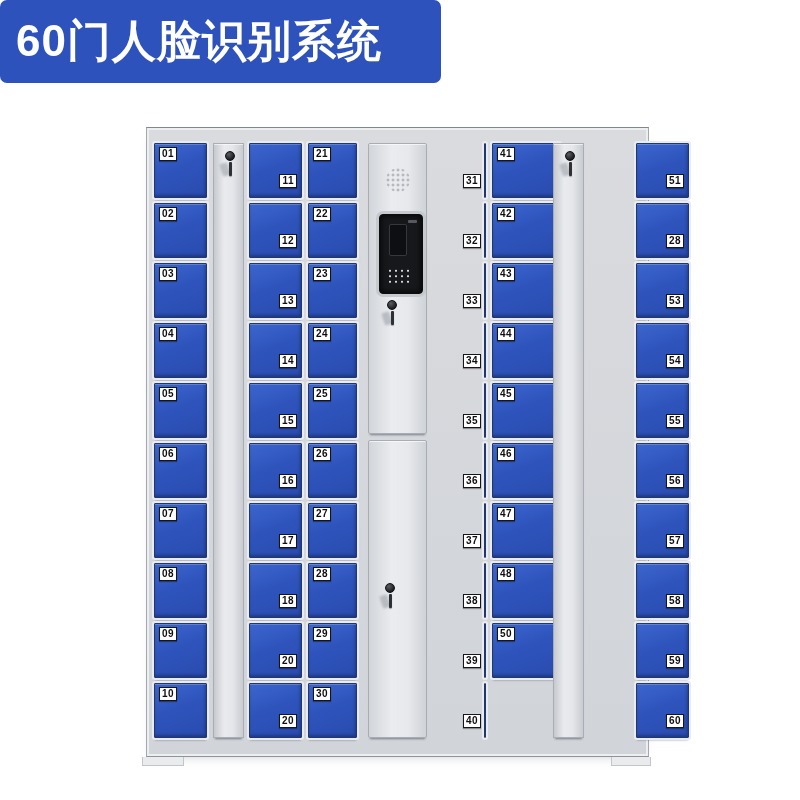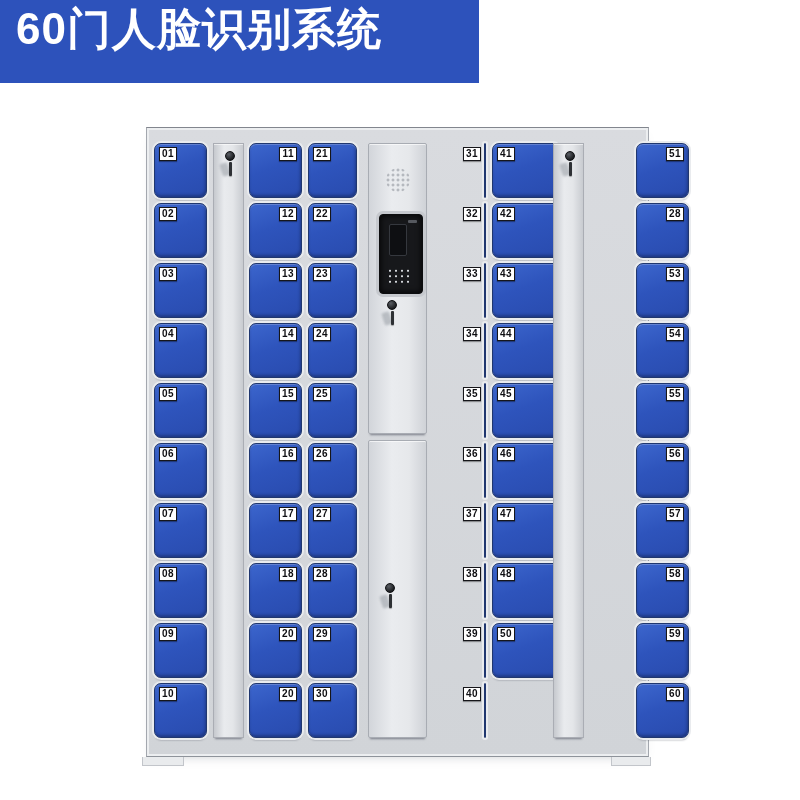--- a/index.html
+++ b/index.html
@@ -1,45 +1,45 @@
 <!DOCTYPE html>
 <html style="--banner-bg: #2d52bb; --banner-fg: #ffffff; --door-blue: #2e54bc; --door-border: #20376f;"><head>
 <meta charset="utf-8">
 <style>
   html,body{margin:0;padding:0;background:#fff;}
   .page{position:relative;width:800px;height:800px;background:#ffffff;overflow:hidden;
         font-family:"Liberation Sans", sans-serif;}
 
   
-  .banner{position:absolute;left:0;top:0;width:479px;height:83px;
-          background:var(--banner-bg,#2d52bb);display:flex;}
+  .banner{position:absolute;left:0;top:0;width:441px;height:83px;
+          background:var(--banner-bg,#2d52bb);display:flex;align-items:center;border-radius:7px;}
   .banner span{color:var(--banner-fg,#ffffff);font-size:44px;font-weight:700;
                padding-left:16px;letter-spacing:1px;white-space:nowrap;}
 
   
   .cabinet{position:absolute;left:146px;top:127px;width:503px;height:630px;
            background:linear-gradient(#d9dbdf,#d1d4d8);
            border:1px solid #a3a7ae;border-top-color:#82868e;border-bottom-color:#8e939a;
            box-shadow:inset 0 0 0 2px #eceef0, 0 6px 10px -6px rgba(120,125,135,.35);
            box-sizing:border-box;}
   .columns{position:absolute;left:0;top:15px;width:100%;height:595px;}
   .col{position:absolute;top:0;height:595px;}
 
   
   .door-col{display:flex;flex-direction:column;gap:5px;}
-  .door{position:relative;height:55px;border-radius:7px;
+  .door{position:relative;height:55px;border-radius:1px;
         background:linear-gradient(160deg,#3c66cd 0%,var(--door-blue,#2e54bc) 45%,#294bae 100%);
         border:1px solid var(--door-border,#20376f);box-sizing:border-box;
         box-shadow:0 0 0 2px #e9ebee, 0 3px 2px -1px rgba(35,40,58,.5),
                    inset 0 1px 0 rgba(255,255,255,.22), inset -1px -2px 3px rgba(10,18,45,.35);}
   .door-label{position:absolute;top:3px;background:#ffffff;border:1px solid #16161a;
               color:#0e0e12;font-size:10px;font-weight:700;line-height:12px;
               padding:0 2px;letter-spacing:.5px;box-shadow:0 1px 1px rgba(0,0,0,.35);}
   .side-left .door-label{left:4px;}
-  .side-right .door-label{right:4px;}
+  .side-right .door-label{right:4px;margin-top:27px;}
 
   
   .lock-strip{background:linear-gradient(90deg,#c6c9ce 0%,#e9ebee 35%,#e4e6e9 65%,#c8cbd0 100%);
               border:1px solid #aaadb4;box-sizing:border-box;
               box-shadow:inset 0 1px 0 rgba(255,255,255,.6), 0 3px 2px -2px rgba(35,40,58,.5);}
 
   
   .ctrl-door{position:absolute;left:0;width:100%;box-sizing:border-box;border-radius:2px;
              background:linear-gradient(90deg,#d2d5da 0%,#eaecef 40%,#e6e8eb 70%,#cfd2d7 100%);
              border:1px solid #a8acb3;

